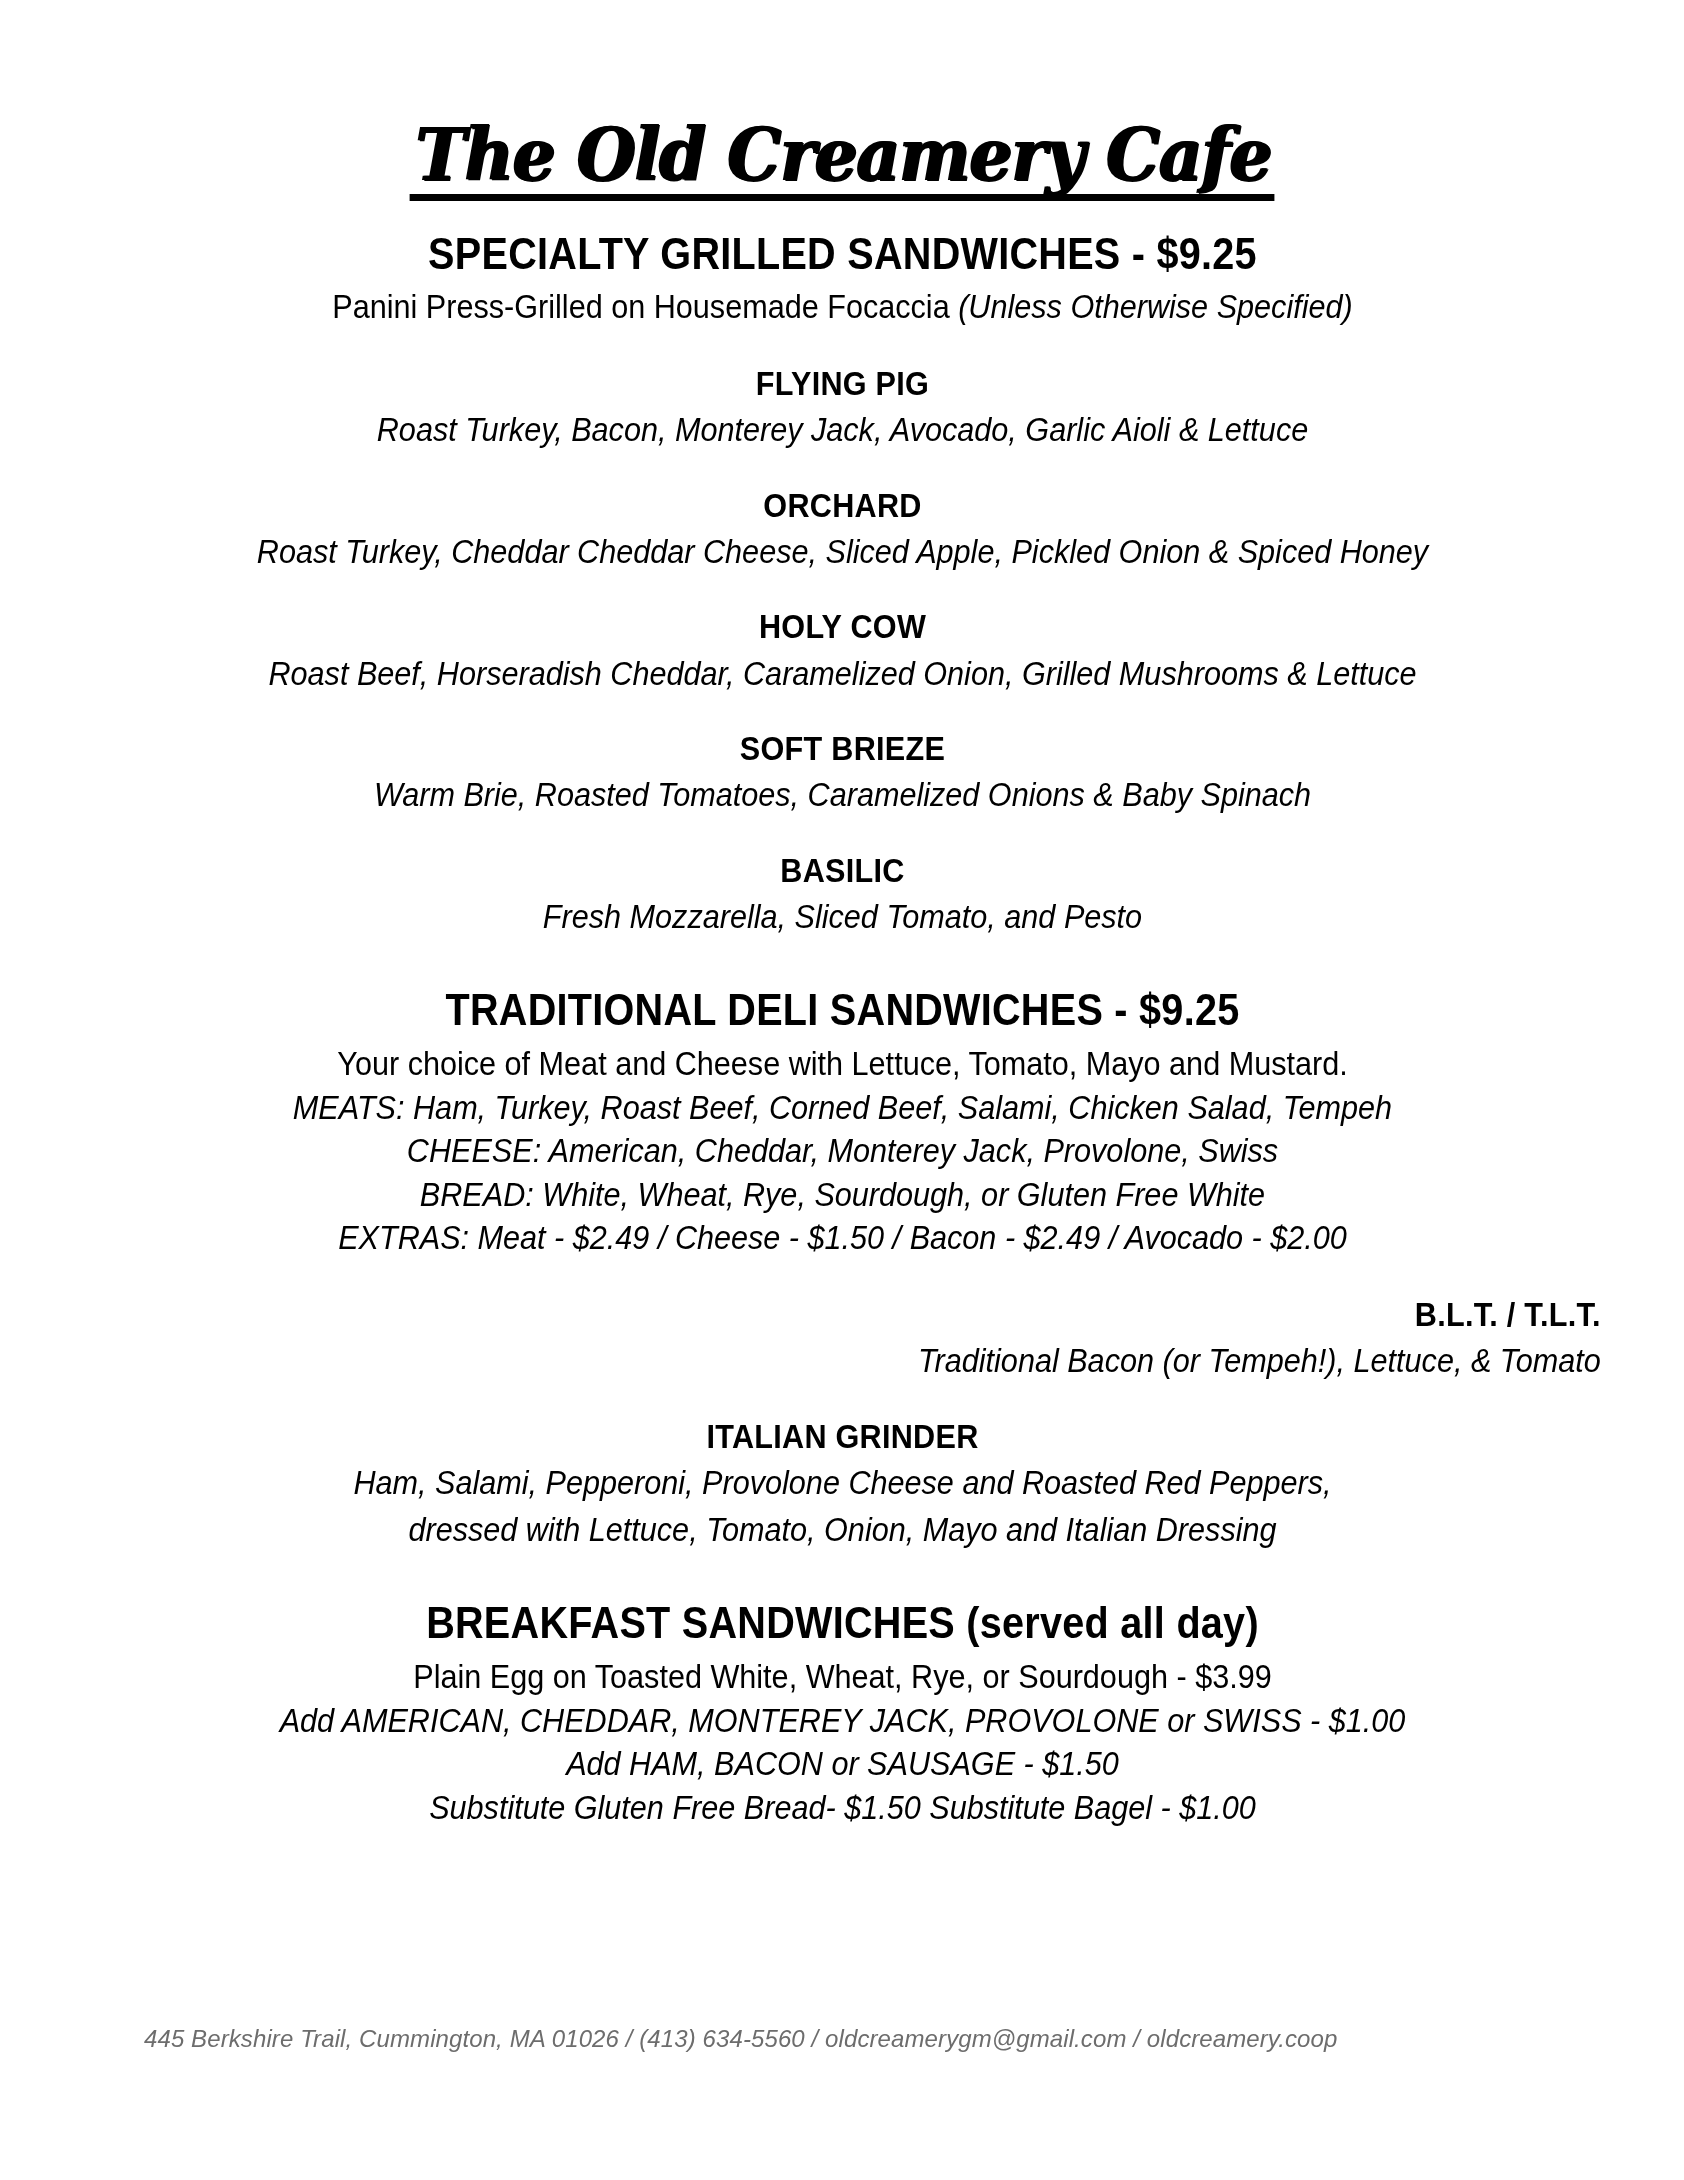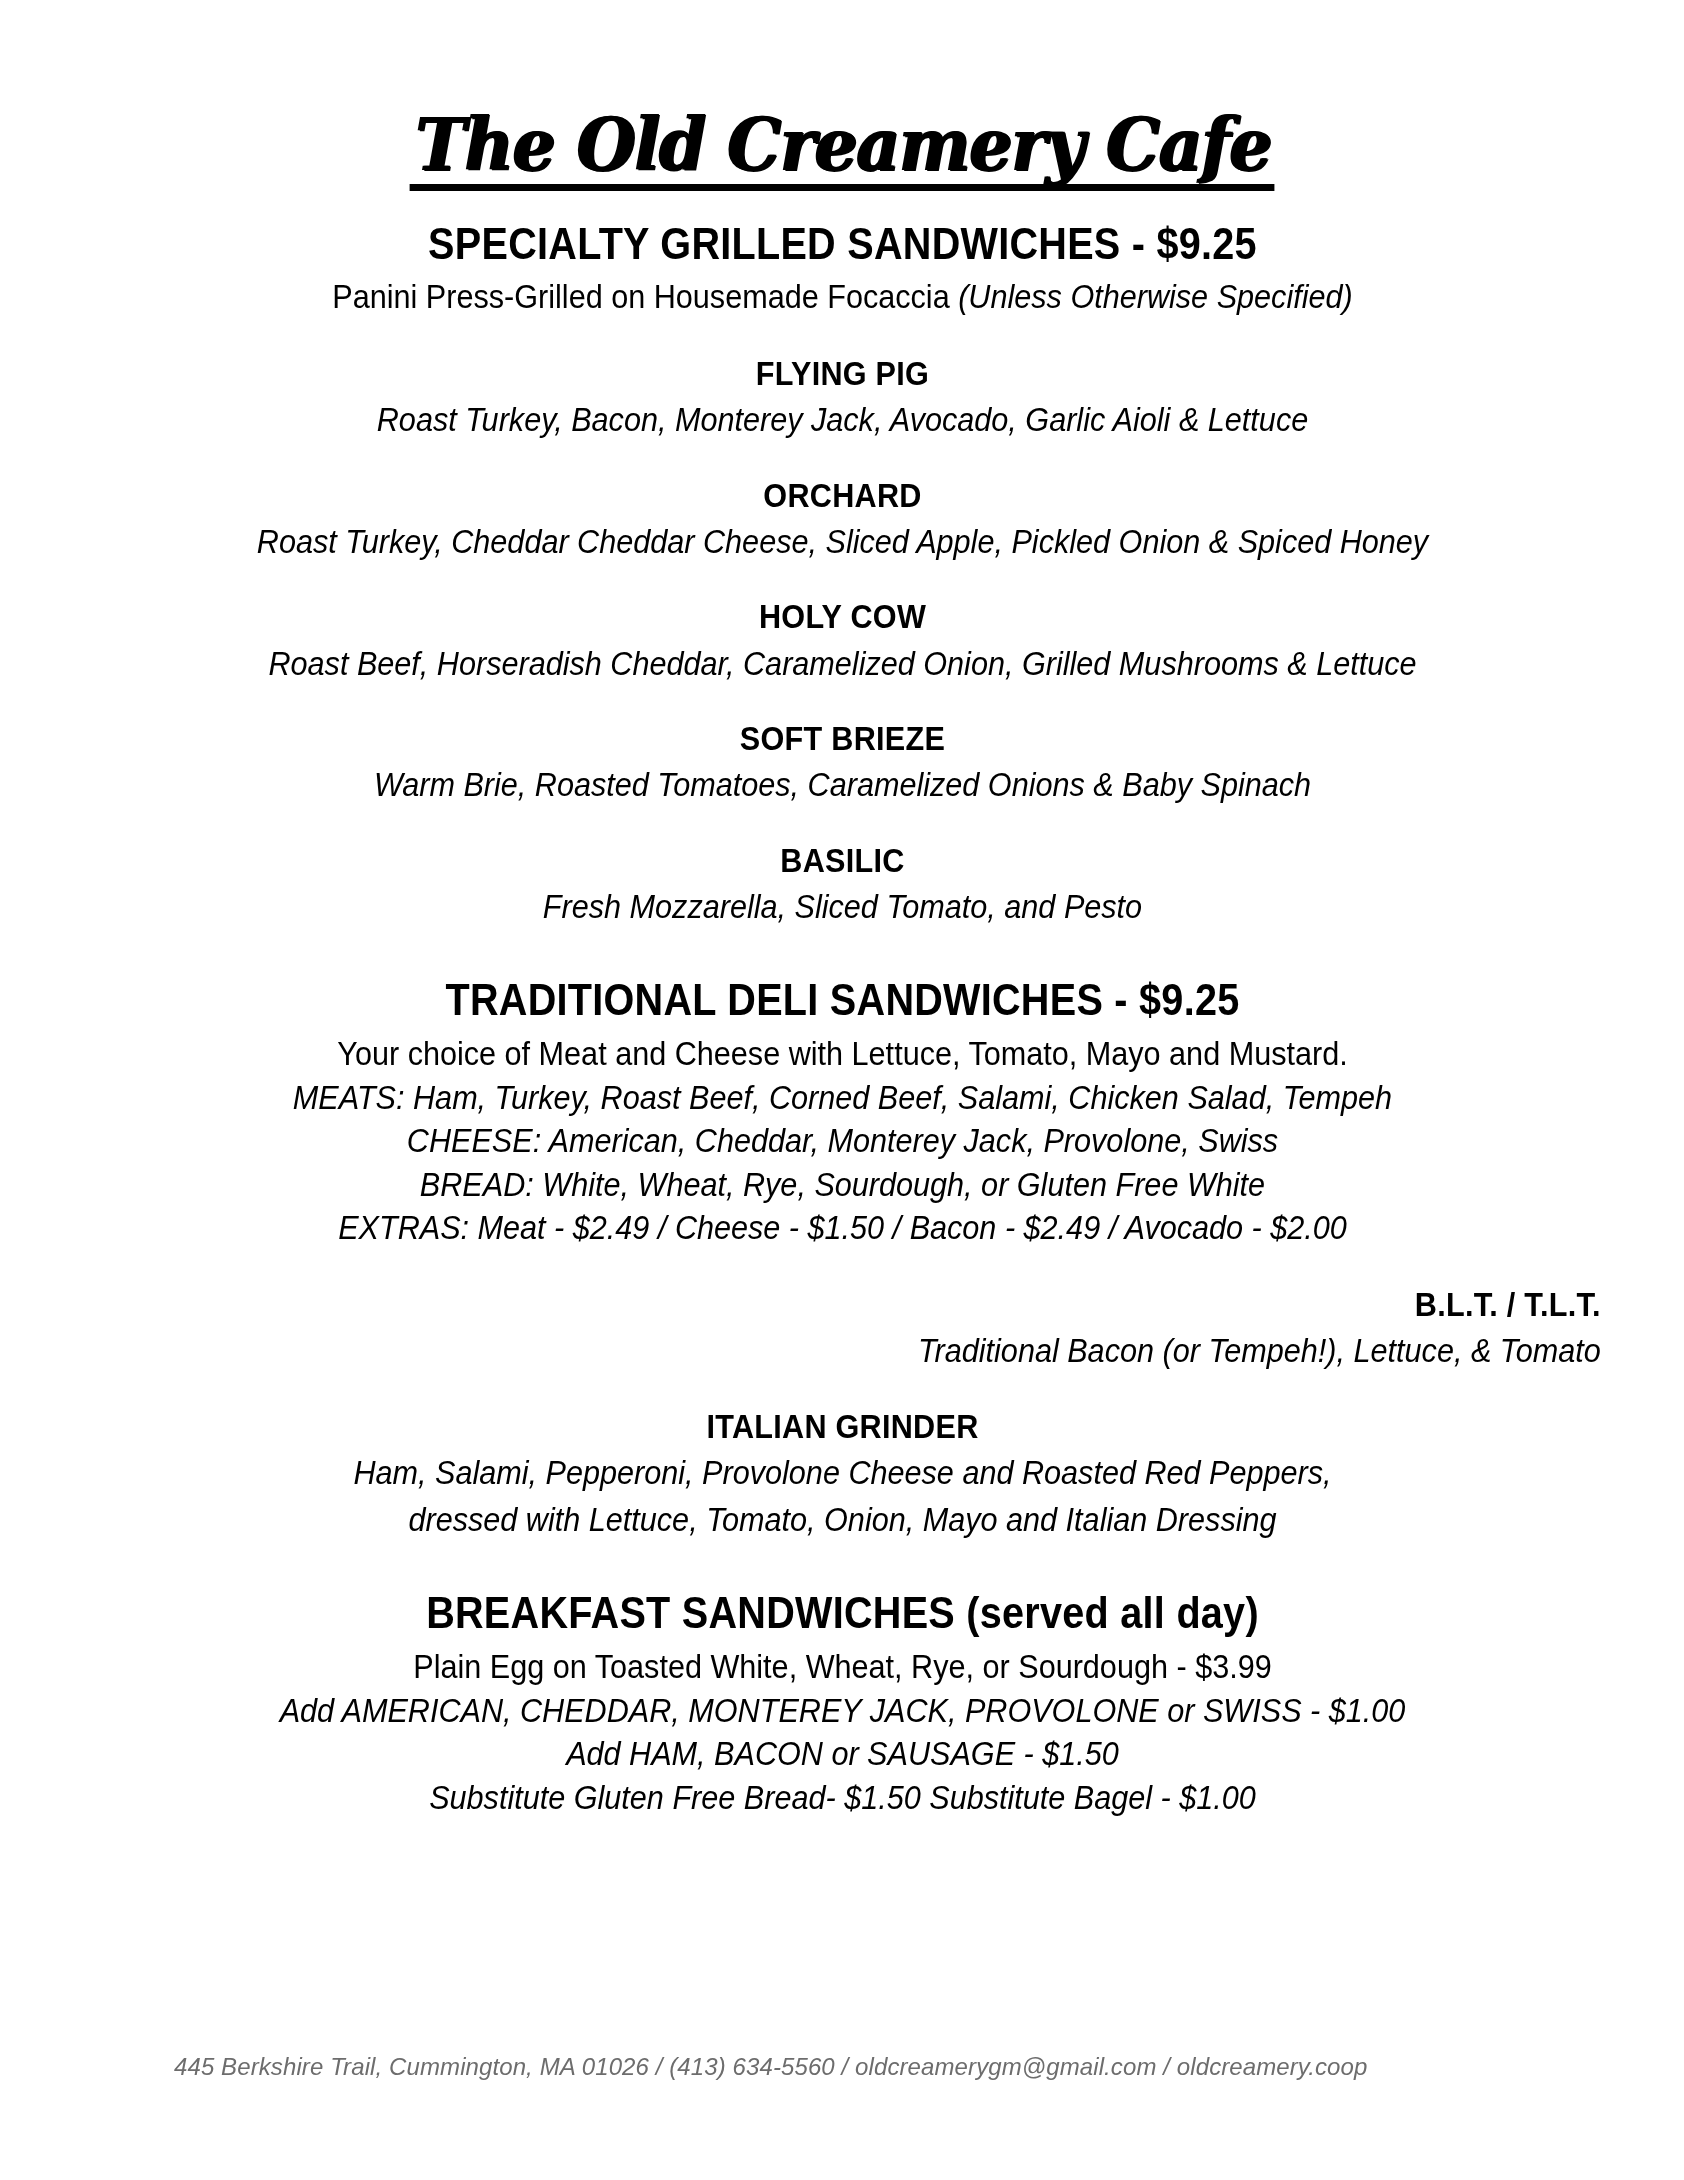--- a/index.html
+++ b/index.html
@@ -22,22 +22,21 @@
     width: 1685px;
     height: 2181px;
     box-sizing: border-box;
     padding: 0;
     position: relative;
   }
 
   
   .title-wrap {
     text-align: center;
-    padding-top: 82px;
-    margin-top: 28px;
+    padding-top: 120px;
   }
   .cafe-title {
     display: inline-block;
     font-family: "DejaVu Serif", "Liberation Serif", serif;
     font-weight: 700;
     font-style: italic;
     font-size: 72px;
     line-height: 0.98;
     letter-spacing: -1.3px;
     color: #000;
@@ -105,21 +104,21 @@
     line-height: 1.28;
     transform: scaleX(0.90);
     transform-origin: center;
     white-space: nowrap;
   }
   .opt-line.italic { font-style: italic; }
 
   
   .footer {
     position: absolute;
-    left: 174px;
+    left: 144px;
     bottom: 128px;
     font-style: italic;
     font-size: 24px;
     color: #6d6d6d;
     letter-spacing: 0.1px;
     white-space: nowrap;
   }
 </style>
 </head>
 <body>

